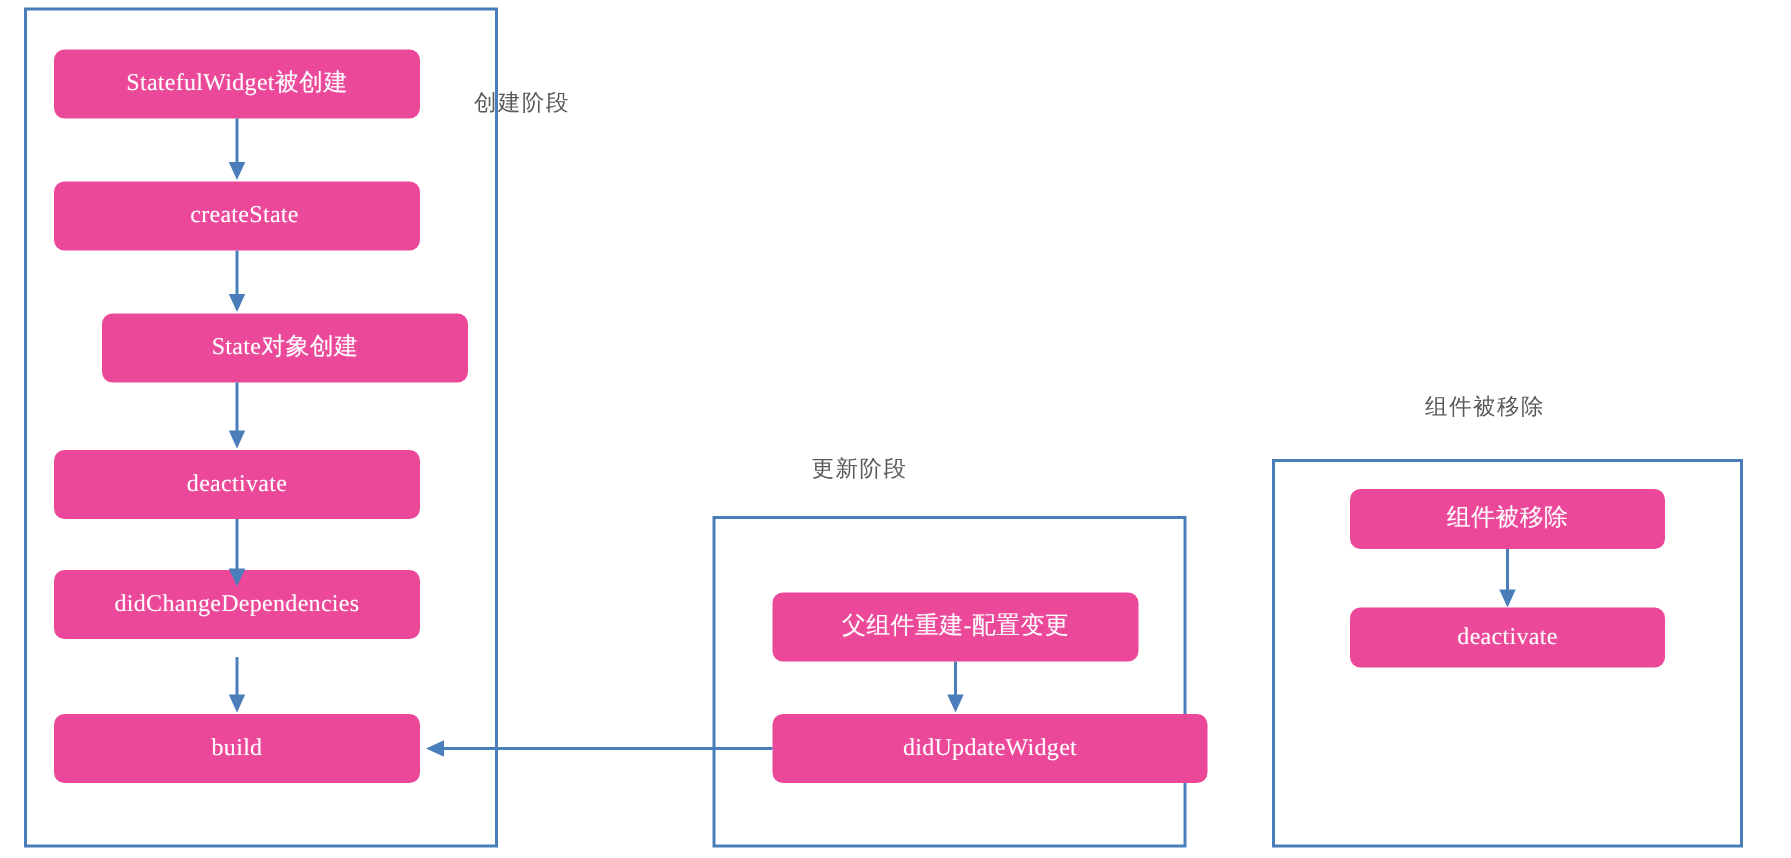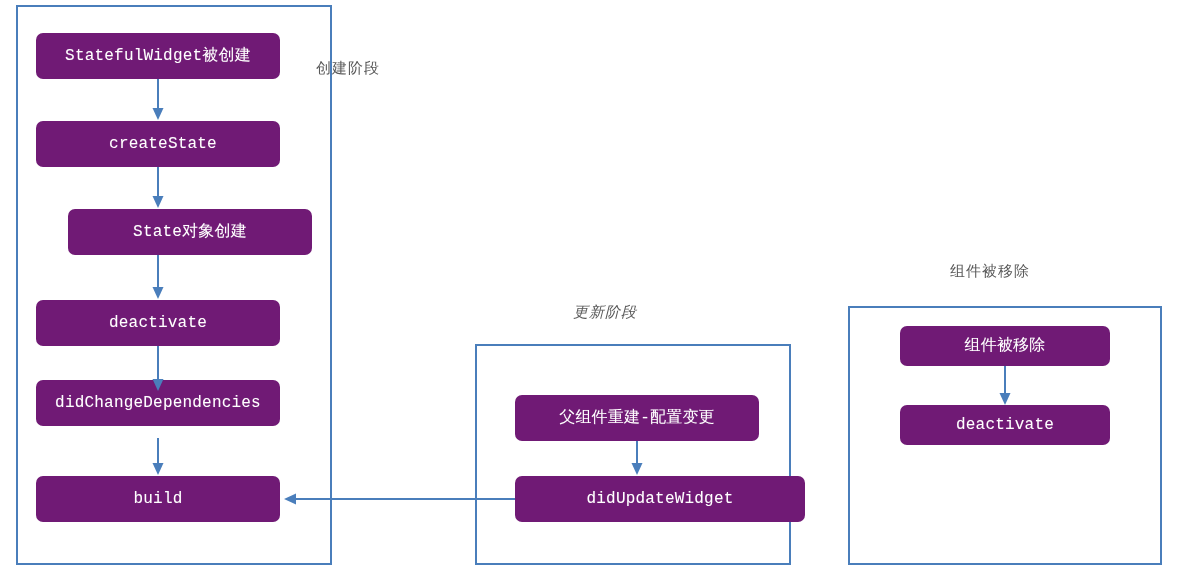--- a/index.html
+++ b/index.html
@@ -33,32 +33,32 @@
     letter-spacing: 1px;
     white-space: nowrap;
     text-align: center;
     font-family: "DejaVu Sans", "Liberation Sans", sans-serif;
   }
 
   
   .node {
     position: absolute;
     box-sizing: border-box;
-    background: #701a75;
+    background: #ec4899;
     border-radius: 7px;
     color: #ffffff;
     display: flex;
     align-items: center;
     justify-content: center;
     font-size: 16px;
     line-height: 20px;
     letter-spacing: 0.2px;
     white-space: nowrap;
     text-shadow: 0 0 1px rgba(255,255,255,0.25);
-    font-family: Liberation Mono, monospace;
+    font-family: Liberation Serif, serif;
   }
 
   
   .conn {
     position: absolute;
     pointer-events: none;
     overflow: visible;
   }
   .conn line, .conn path, .conn polyline {
     stroke: #4a7ebb;
@@ -99,21 +99,21 @@
   <svg class="conn" style="left:150px; top:346px;" width="16" height="46" viewBox="0 0 16 46">
     <line x1="8" y1="0" x2="8" y2="36"></line>
     <polygon points="8,45 2.5,33 13.5,33"></polygon>
   </svg>
   <svg class="conn" style="left:150px; top:438px;" width="16" height="38" viewBox="0 0 16 38">
     <line x1="8" y1="0" x2="8" y2="28"></line>
     <polygon points="8,37 2.5,25 13.5,25"></polygon>
   </svg>
 
   <div class="phase-box" style="left:475px; top:344px; width:316px; height:221px;"></div>
-  <div class="phase-caption" style="left: 573px; top: 302px; font-style: italic;">更新阶段</div>
+  <div class="phase-caption" style="left: 541px; top: 302px;">更新阶段</div>
 
   <div class="node" style="left:515px; top:395px; width:244px; height:46px;">父组件重建-配置变更</div>
   <div class="node" style="left:515px; top:476px; width:290px; height:46px;">didUpdateWidget</div>
 
   <svg class="conn" style="left:629px; top:441px;" width="16" height="35" viewBox="0 0 16 35">
     <line x1="8" y1="0" x2="8" y2="25"></line>
     <polygon points="8,34 2.5,22 13.5,22"></polygon>
   </svg>
 
   <svg class="conn" style="left:282px; top:489px;" width="236" height="20" viewBox="0 0 236 20">

